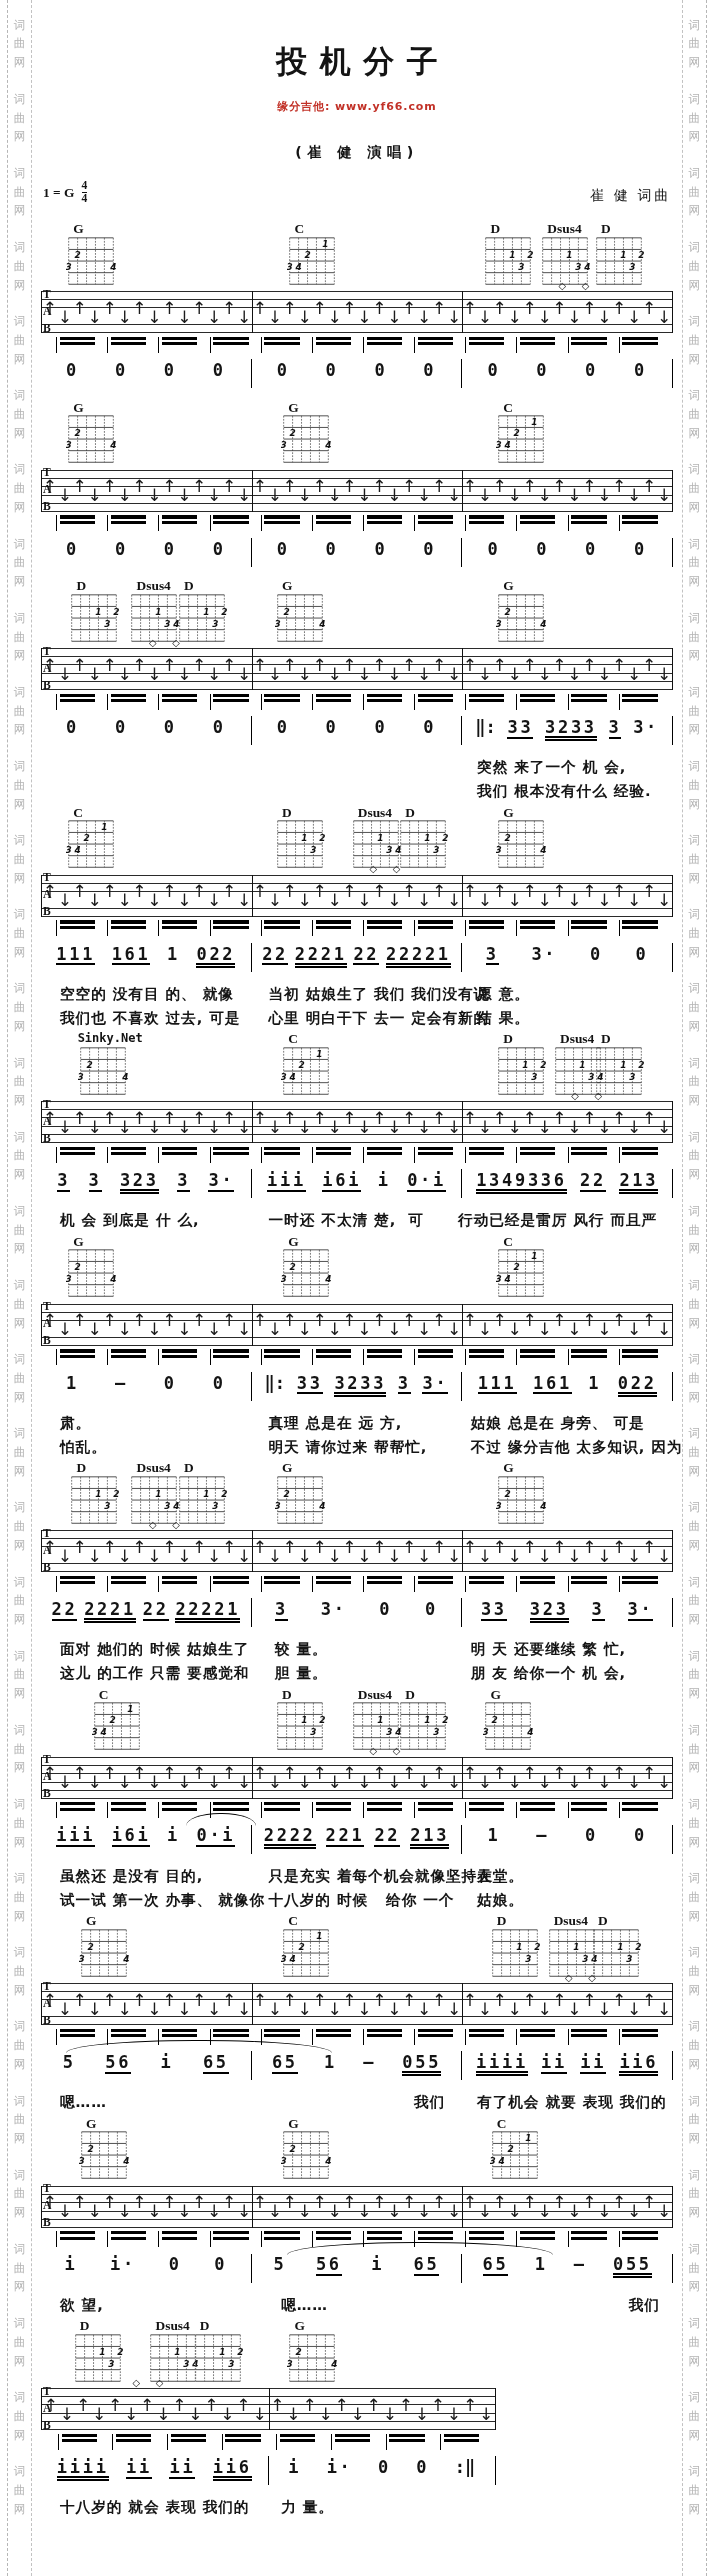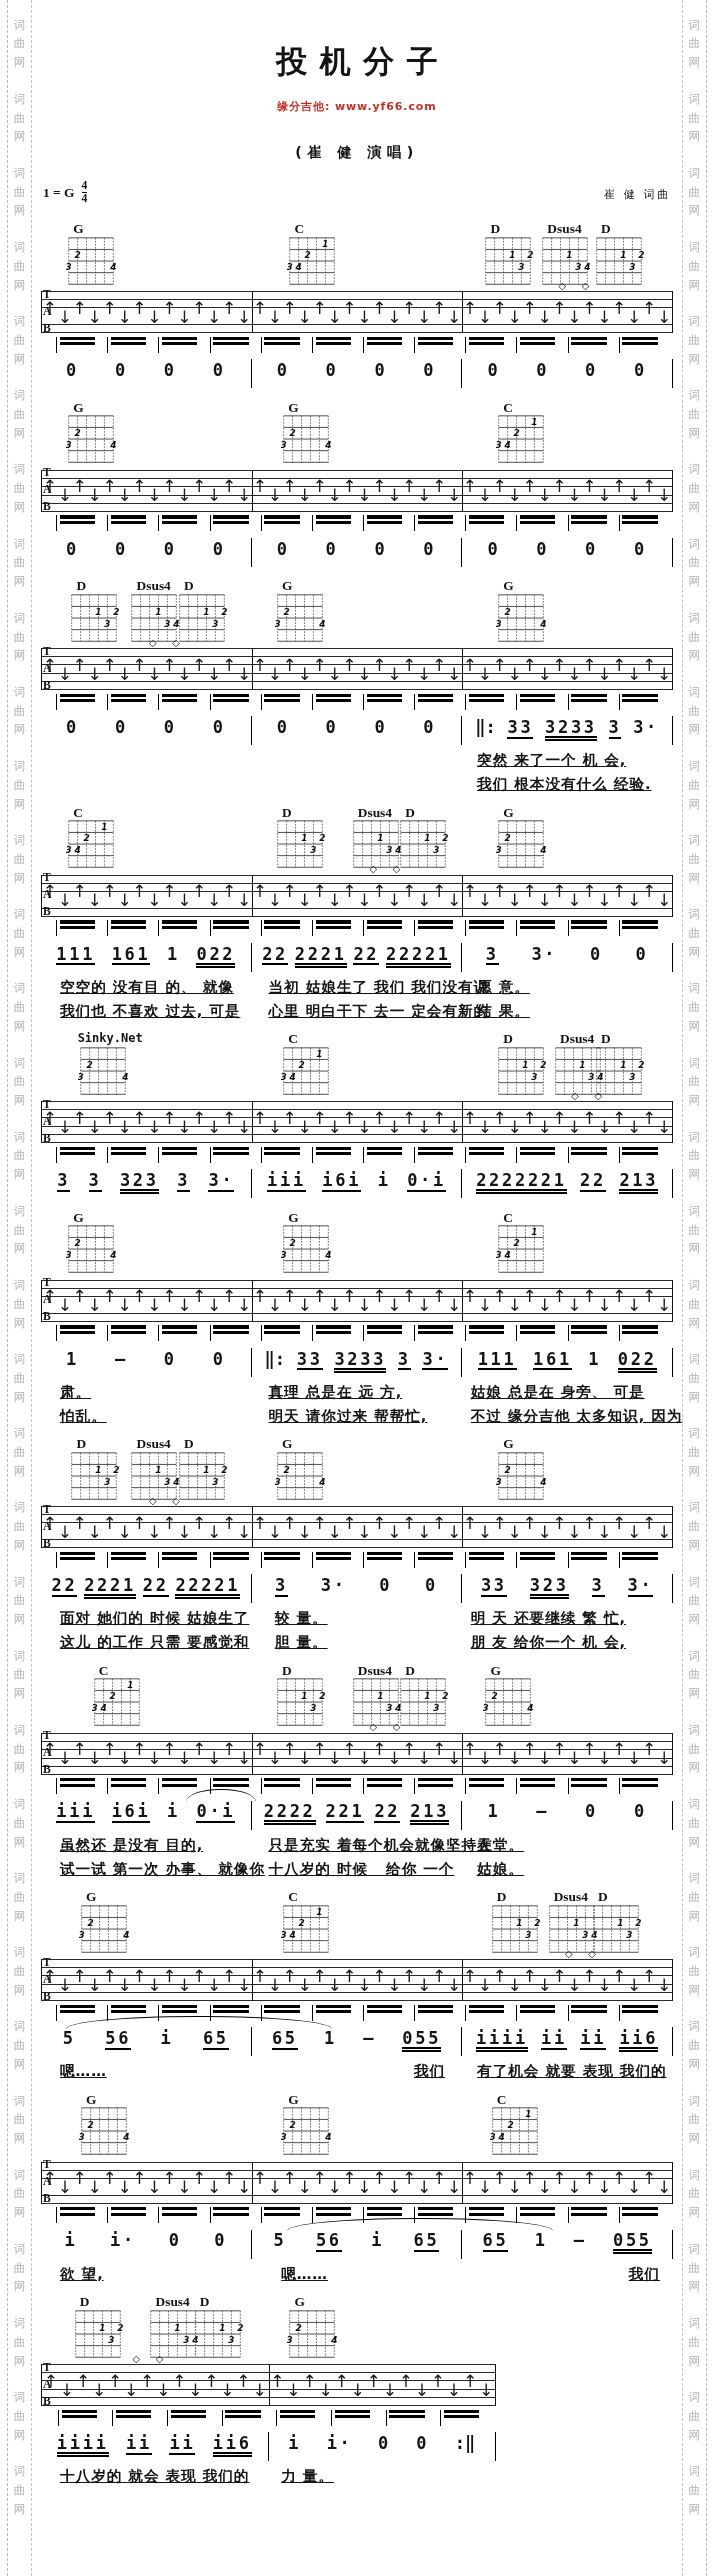--- a/index.html
+++ b/index.html
@@ -20,21 +20,21 @@
   .title { font-size:31px; font-weight:bold; letter-spacing:12.5px; text-indent:12.5px; }
   .subtitle { margin-top:16px; font-size:11px; font-weight:bold; letter-spacing:0.9px; }
   .performer { margin-top:29px; font-size:14.3px; font-weight:bold; letter-spacing:5.4px; }
   .meta-row { margin-top:18px; padding:0 43px; display:flex; justify-content:space-between;
               align-items:flex-start; height:36px; }
   .keysig { font-size:13.4px; font-weight:bold; display:flex; align-items:center; gap:7.1px;
             font-family:"Liberation Serif", serif; }
   .frac { display:inline-flex; flex-direction:column; align-items:center; line-height:1;
           font-size:11.6px; font-weight:bold; }
   .frac .den { border-top:1.4px solid #111; padding-top:0.9px; }
-  .credit { font-size:11px; letter-spacing:2.7px; padding-top:7.1px; }
+  .credit { font-size:14px; letter-spacing:2.7px; padding-top:7.1px; }
 
   
   .systems { position:relative; z-index:2; margin-top:5.4px; }
   .system { position:relative; padding:0 41px; margin-bottom:11.6px; }
 
   .chordrow { position:relative; height:70px; }
   .chord { position:absolute; top:0; width:54px; }
   .cname { font-family:"Liberation Serif", serif; font-weight:bold; font-size:13.4px;
            height:14.3px; padding-left:7.1px; white-space:nowrap; }
   .coverlay { font-family:"DejaVu Sans Mono", monospace; font-weight:bold; font-size:12px;
@@ -65,21 +65,21 @@
           border-right:1.8px solid #000; padding:1.8px 7.1px 0; }
   .note { letter-spacing:2.7px; line-height:18px; white-space:pre; }
   .u1 { border-bottom:2.2px solid #000; padding-bottom:0.9px; }
   .u2 { border-bottom:5.4px double #000; }
   .rsig { letter-spacing:0; font-size:17px; }
   .slur { position:absolute; top:-11.6px; height:13.4px; border-top:1.8px solid #000;
           border-radius:50% 50% 0 0 / 100% 100% 0 0; }
 
   .lyrline { position:relative; height:24px; font-size:14.7px; font-weight:bold; color:#151515;
              letter-spacing:0.9px; }
-  .lyrseg { position:absolute; top:6px; white-space:pre;text-decoration:underline; }
+  .lyrseg { position:absolute; top:13px; white-space:pre; }
 </style>
 </head>
 <body>
 
 <div class="edge edge-left">
     <span>词</span>
     <span>曲</span>
     <span class="gap">网</span>
     <span>词</span>
     <span>曲</span>
@@ -1427,24 +1427,29 @@
           <span class="note u1">3</span>
           <span class="note u1">3·</span>
         </div>
         <div class="meas">
           <span class="note u1">iii</span>
           <span class="note u1">i6i</span>
           <span class="note">i</span>
           <span class="note u1">0·i</span>
         </div>
         <div class="meas">
-          <span class="note u2">2222221</span>
+          <span class="note u2">1349336</span>
           <span class="note u1">22</span>
           <span class="note u2">213</span>
         </div>
+      </div>
+      <div class="lyrline">
+        <span class="lyrseg" style="left: 3%;">机 会 到底是 什 么,</span>
+        <span class="lyrseg" style="left: 36%;">一时还 不太清 楚,  可</span>
+        <span class="lyrseg" style="left: 66%;">行动已经是雷厉 风行 而且严</span>
       </div>
     </section>
     <section class="system">
       <div class="chordrow">
         <div class="chord" style="left: 4%;">
           <div class="cname">G</div>
           <div class="cgrid"><svg width="50" height="51" viewBox="0 0 56 57">
               <line x1="3" y1="2" x2="3" y2="54" stroke="#6a6a6a" stroke-width="1" stroke-dasharray="2 1.4"></line>
               <line x1="13" y1="2" x2="13" y2="54" stroke="#6a6a6a" stroke-width="1" stroke-dasharray="2 1.4"></line>
               <line x1="23" y1="2" x2="23" y2="54" stroke="#6a6a6a" stroke-width="1" stroke-dasharray="2 1.4"></line>

